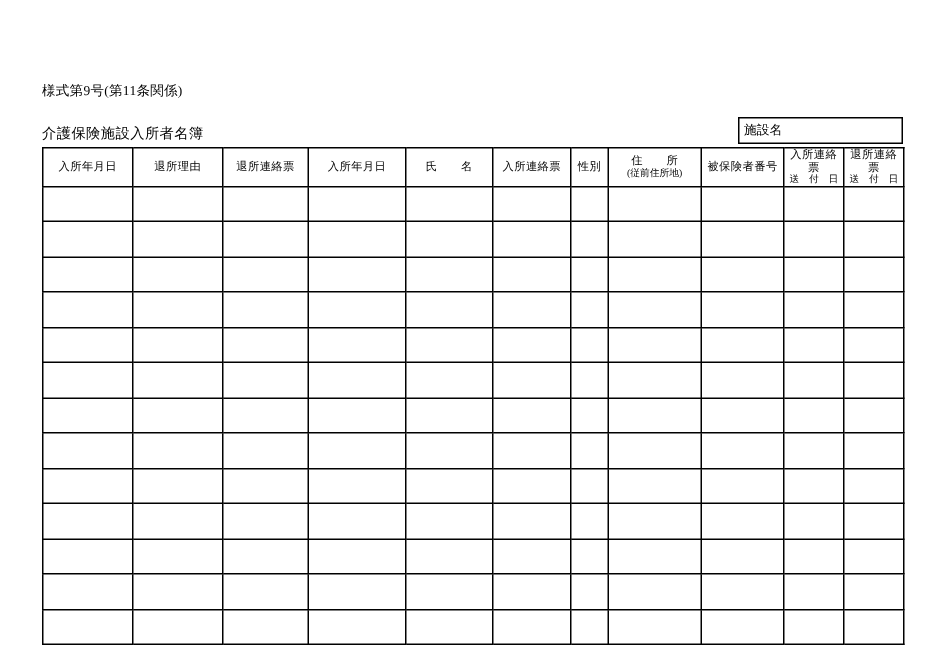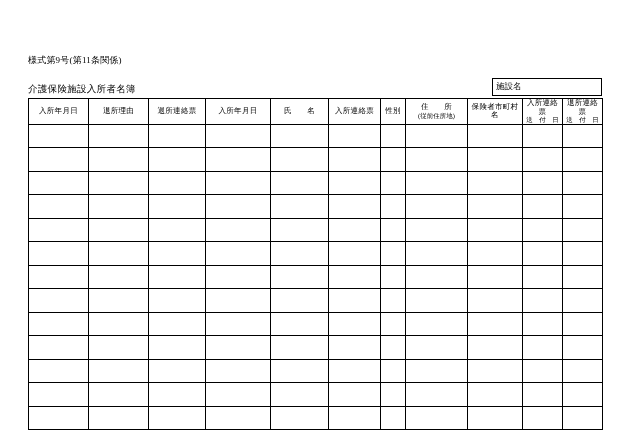--- a/index.html
+++ b/index.html
@@ -134,21 +134,21 @@
             <span class="th-inner">入所連絡票</span>
           </th>
           <th>
             <span class="th-inner">性別</span>
           </th>
           <th>
             <span class="th-inner">住　　所</span>
             <span class="th-sub">(従前住所地)</span>
           </th>
           <th>
-            <span class="th-inner">保険者市町村名</span>
+            <span class="th-inner">被保険者番号</span>
           </th>
           <th>
             <span class="th-inner">入所連絡票</span>
             <span class="th-sub">送　付　日</span>
           </th>
           <th>
             <span class="th-inner">退所連絡票</span>
             <span class="th-sub">送　付　日</span>
           </th>
         </tr>

